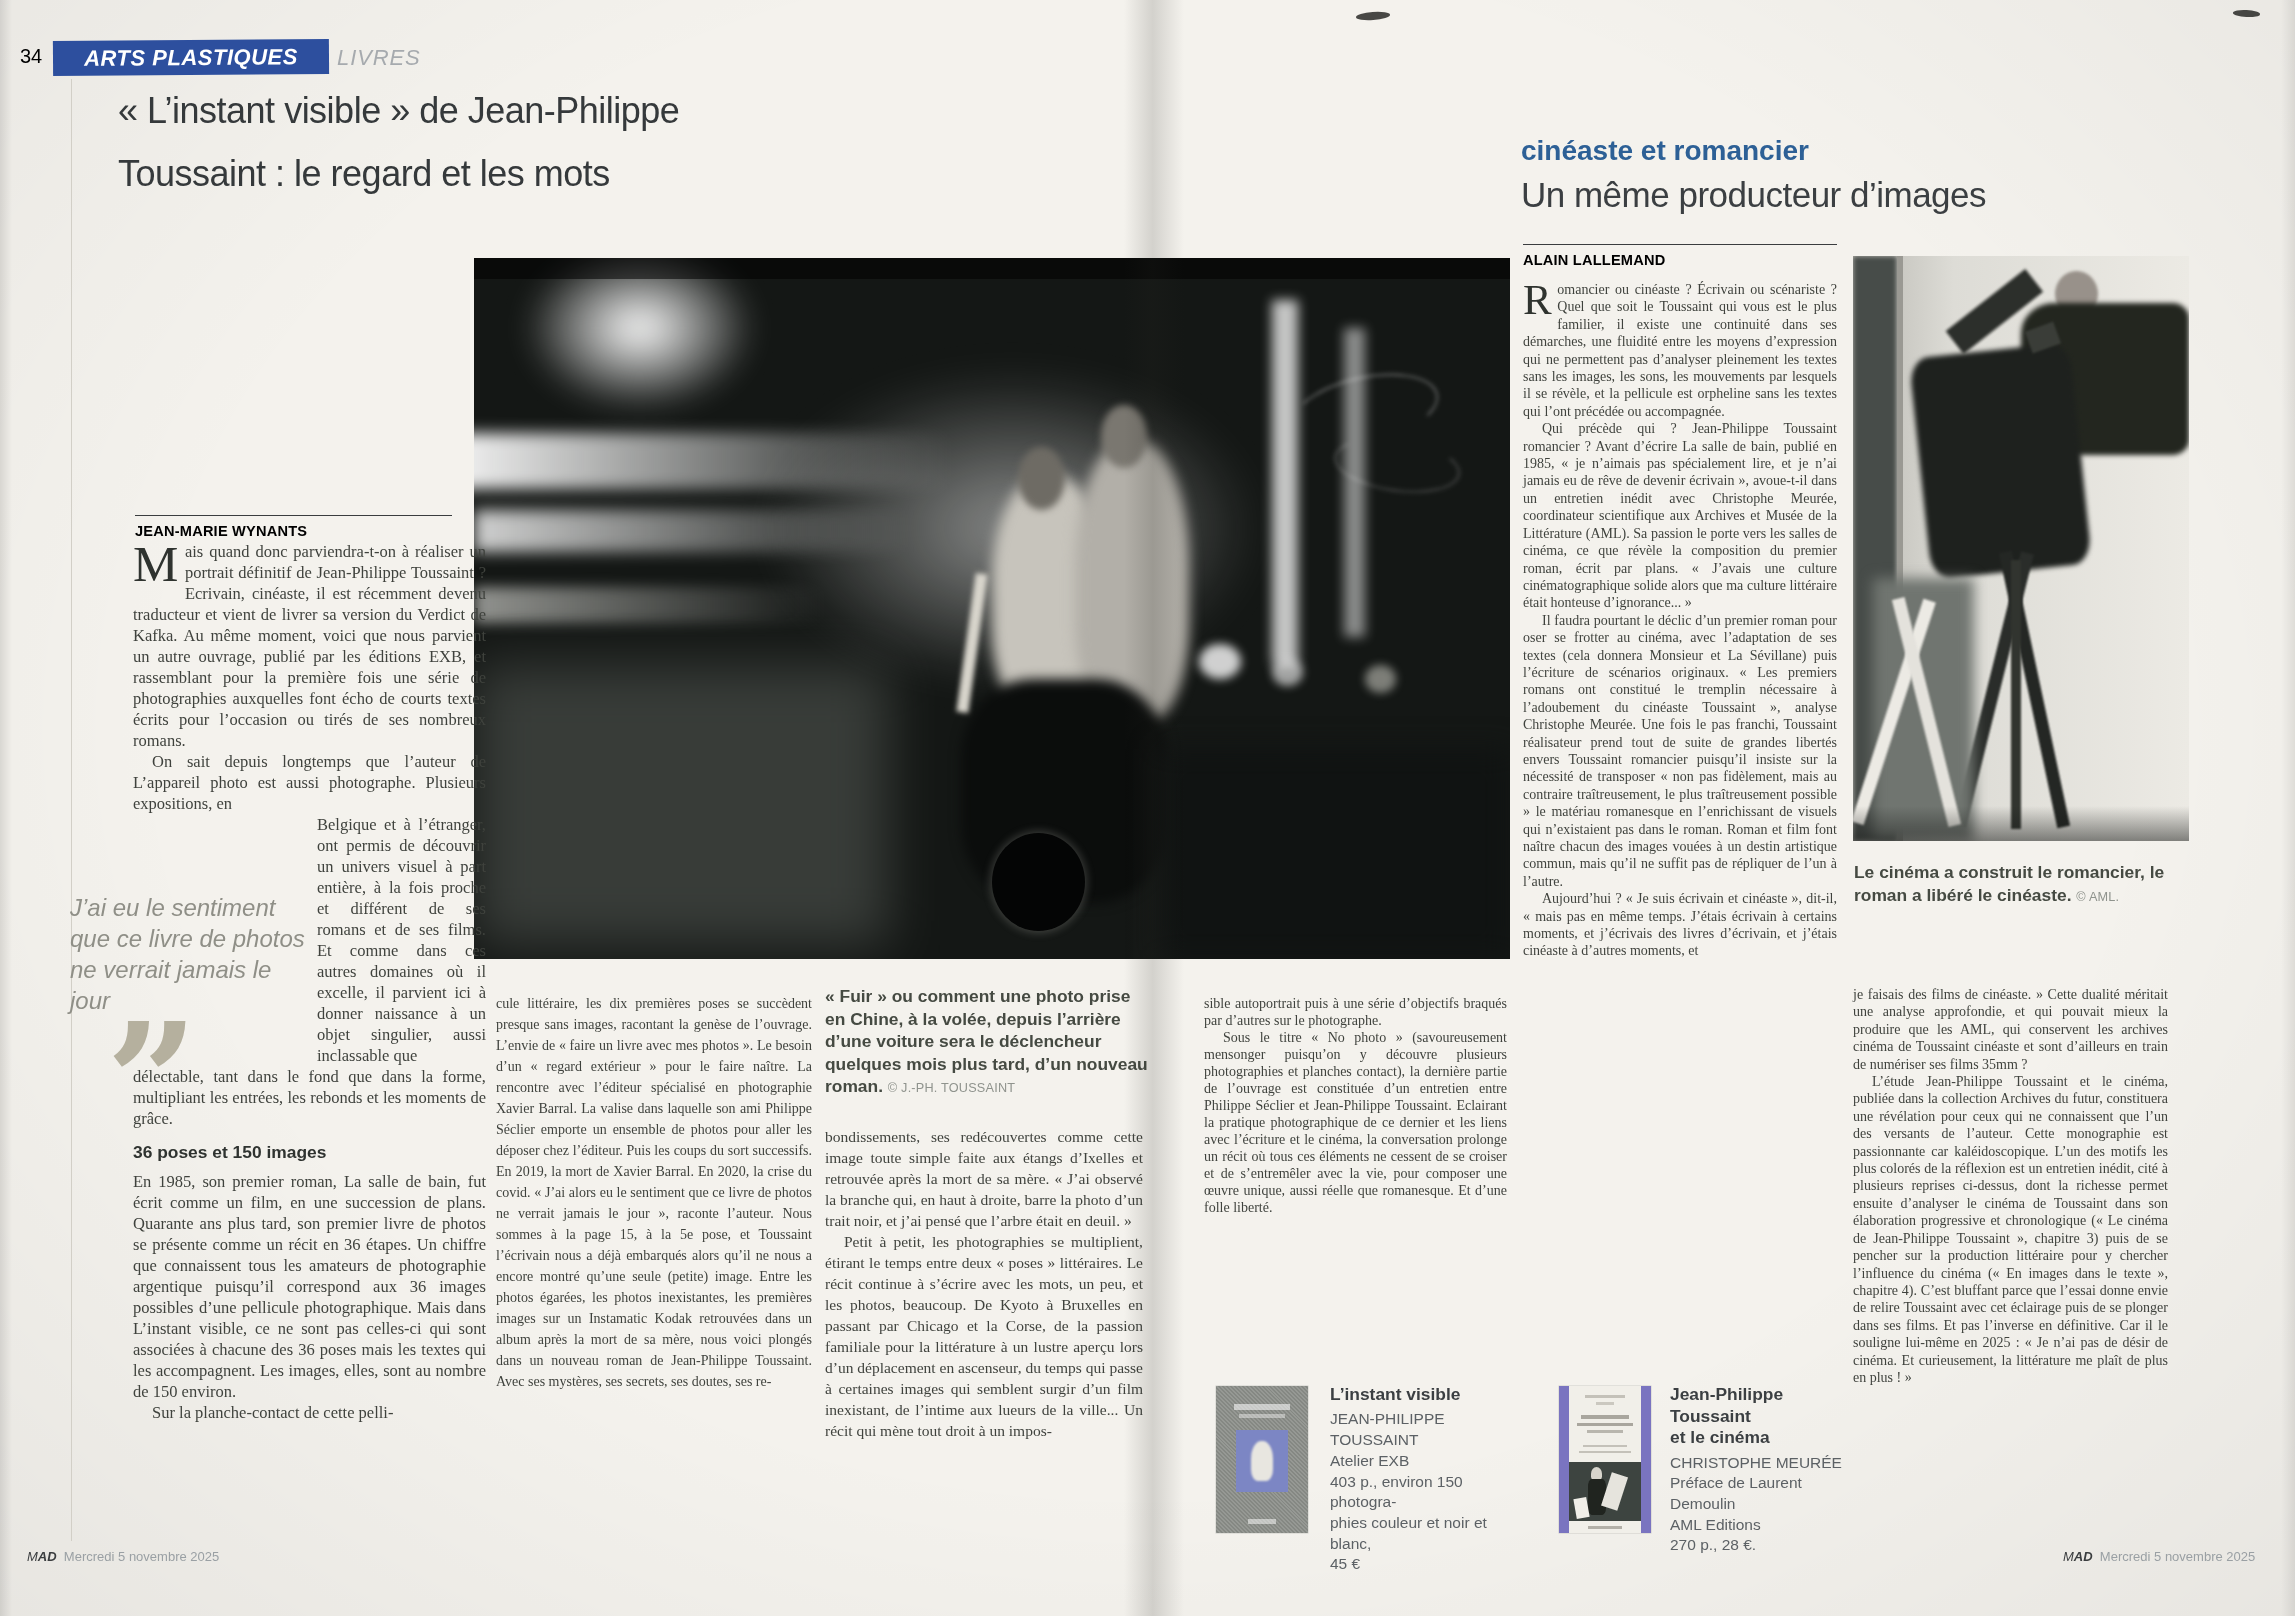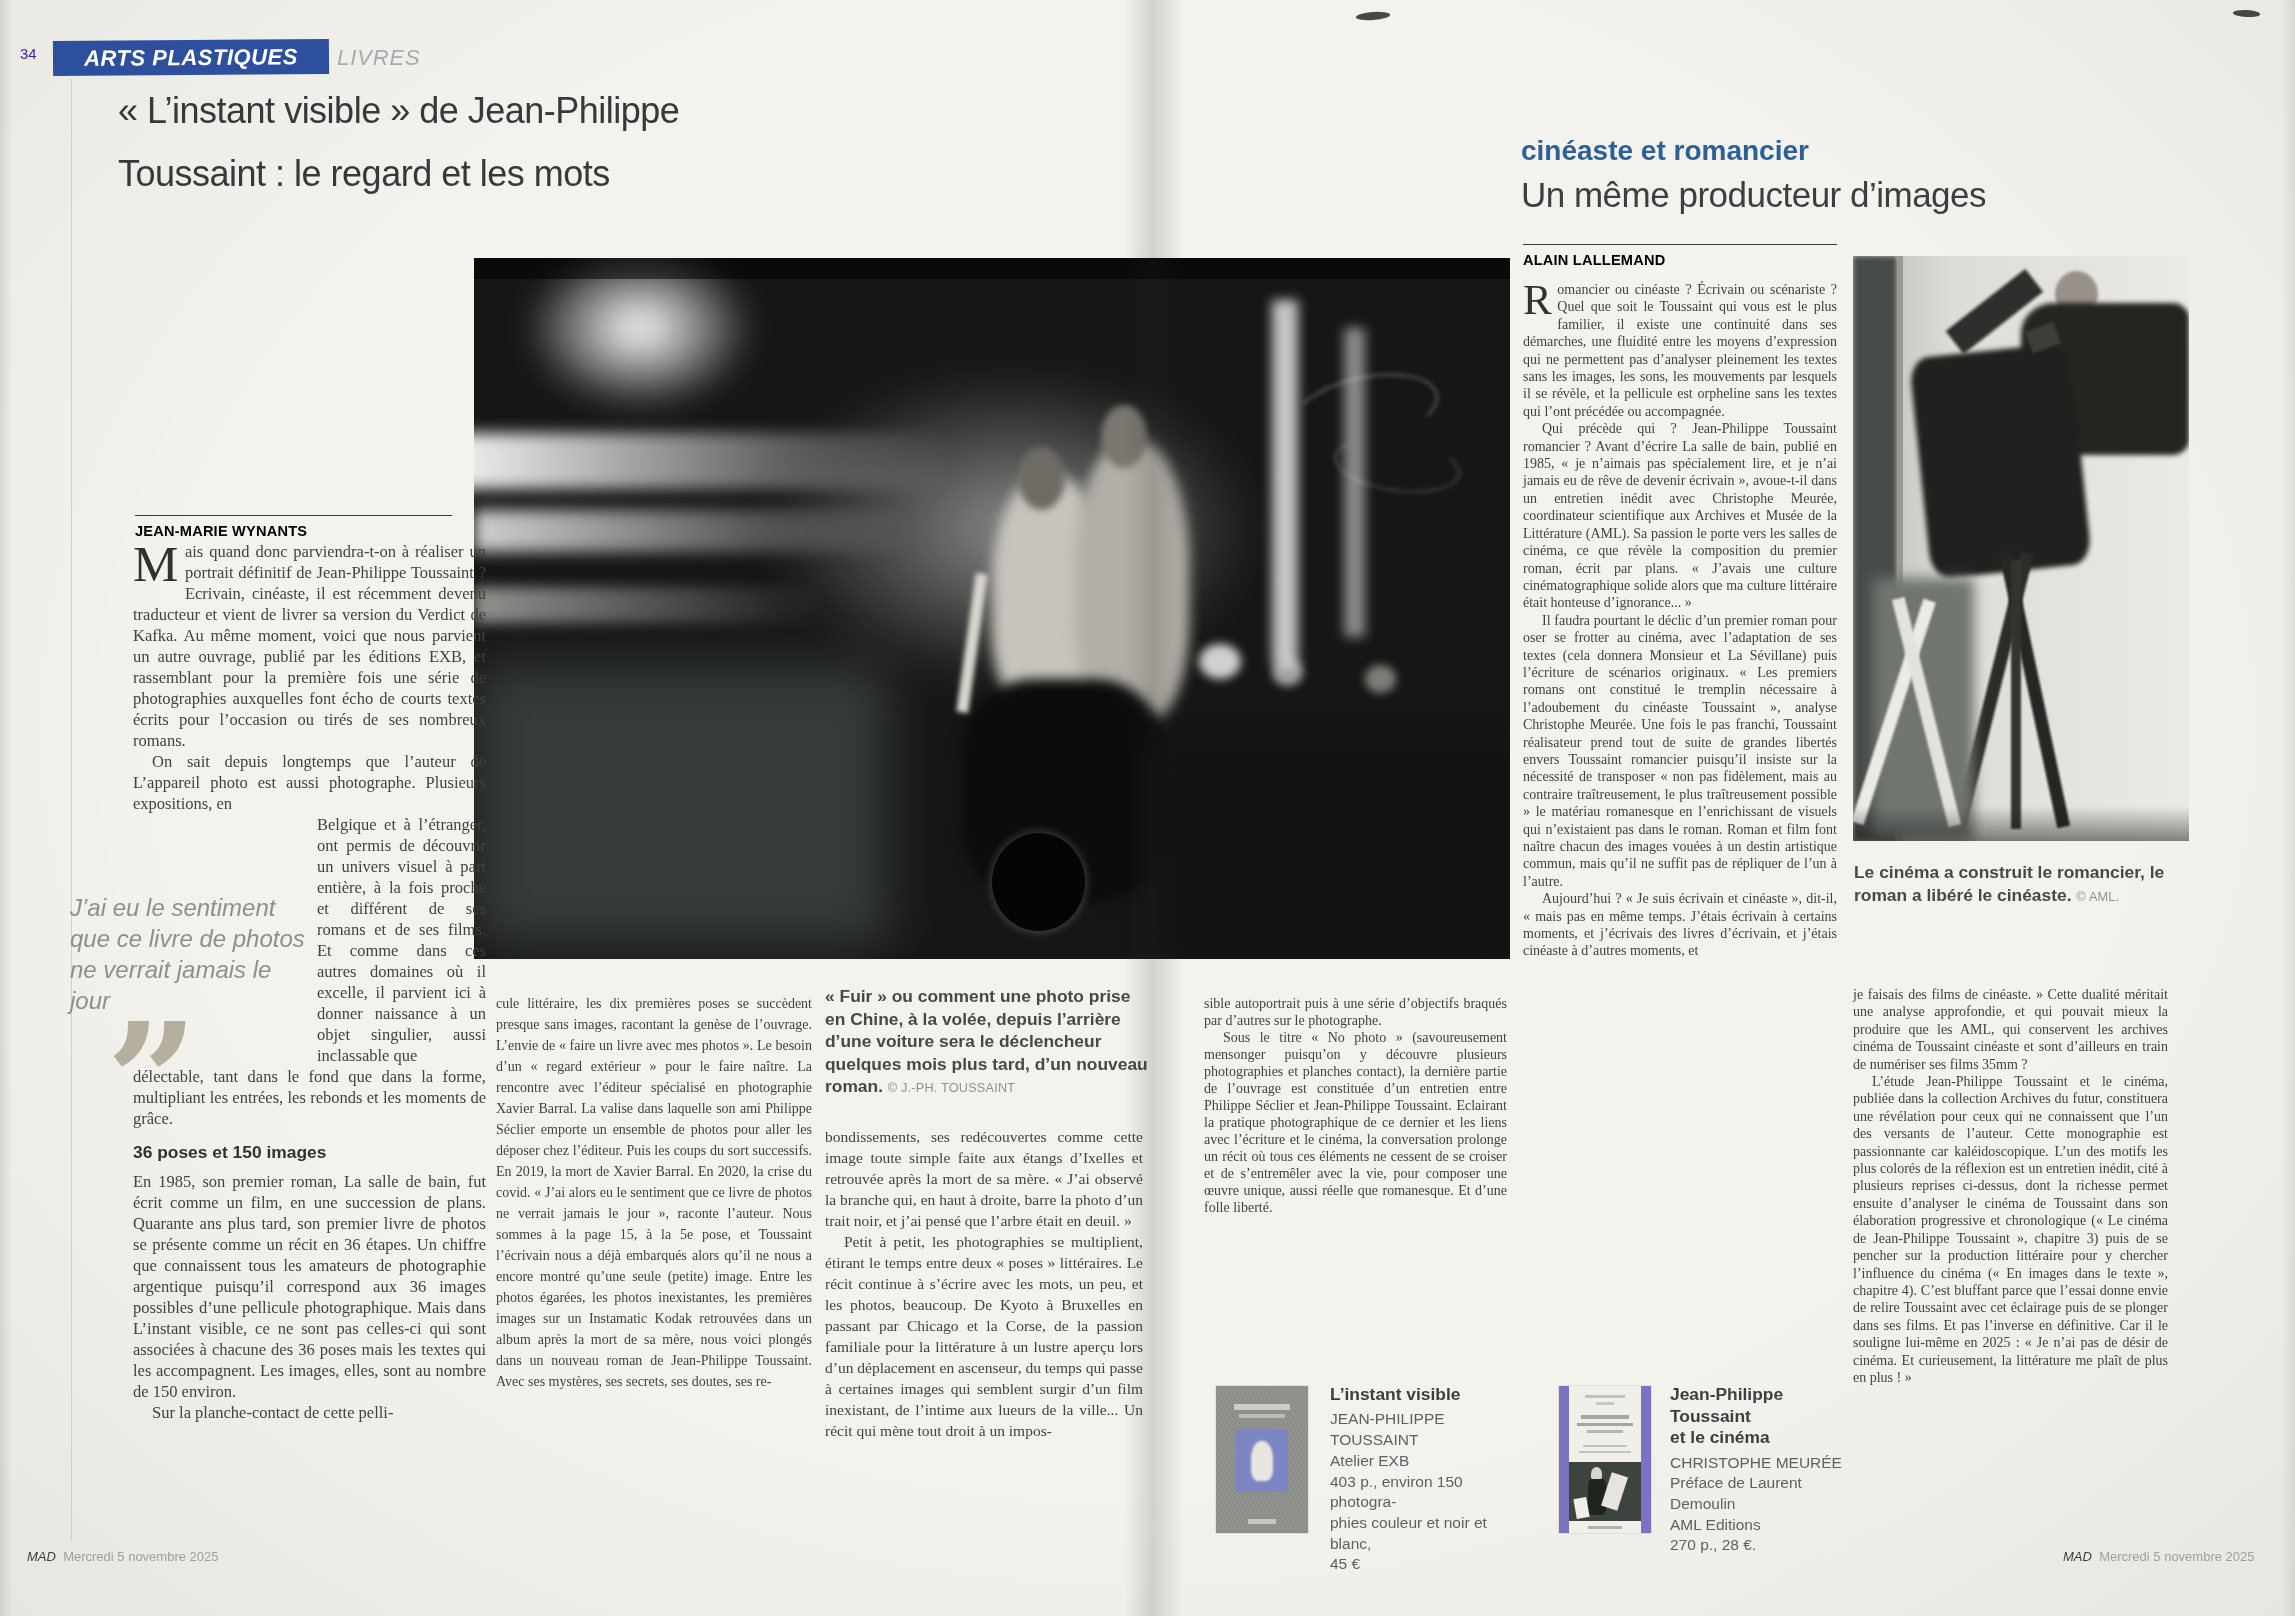--- a/index.html
+++ b/index.html
@@ -11,21 +11,21 @@
   .gutter{position:absolute;top:0;left:1124px;width:60px;height:1617px;
     background:linear-gradient(90deg,rgba(0,0,0,0) 0%,rgba(40,40,35,0.16) 48%,rgba(0,0,0,0) 100%);}
   .edge-left{position:absolute;top:0;left:0;width:12.2px;height:1617px;
     background:linear-gradient(90deg,rgba(0,0,0,0.10),rgba(0,0,0,0));}
   .edge-right{position:absolute;top:0;right:0;width:14px;height:1617px;
     background:linear-gradient(270deg,rgba(0,0,0,0.08),rgba(0,0,0,0));}
   .left-rule{position:absolute;left:71px;top:79px;width:1.4px;height:1462px;background:#d2cfc7;}
   .smudge{position:absolute;background:#1d1d1a;border-radius:50%;opacity:.8;}
   
   .pagenum{position:absolute;left:20px;top:45px;font-family:"Liberation Sans",sans-serif;
-    font-size:15px;color:#4c1d95;}
+    font-size:20px;color:#000000;}
   .section-box{position:absolute;left:53px;top:40px;width:276px;height:35px;background:#2d4f9e;
     display:flex;align-items:center;justify-content:center;transform:rotate(-0.4deg);}
   .section-box span{font-family:"Liberation Sans",sans-serif;font-weight:700;font-style:italic;
     font-size:22px;color:#fff;letter-spacing:0.5px;}
   .section-sub{position:absolute;left:337px;top:45px;font-family:"Liberation Sans",sans-serif;
     font-style:italic;font-size:22px;color:#a6aaae;letter-spacing:0.9px;}
   .headline{position:absolute;left:118px;top:79px;width:1053px;
     font-family:"Liberation Sans",sans-serif;font-weight:400;font-size:36px;line-height:63px;
     color:#35393b;letter-spacing:-0.5px;}
   .standfirst{position:absolute;left:135px;top:292px;width:329px;
@@ -76,21 +76,21 @@
      background:linear-gradient(90deg,#b9b8b2 0%,#dddcd6 30%,#eceae4 100%);}
   
   .bookbox{position:absolute;font-family:"Liberation Sans",sans-serif;}
   .bookcover{position:absolute;width:92px;height:147px;box-shadow:0 0 0 0.5px rgba(0,0,0,.15);}
   .booktext{position:absolute;width:202px;}
   .booktitle{font-weight:700;font-size:17.4px;line-height:21.6px;color:#3b3f42;margin-bottom:3.8px;}
   .bookline{font-size:15.5px;line-height:20.7px;color:#5c6165;}
   
   .footer{position:absolute;font-family:"Liberation Sans",sans-serif;font-size:13px;color:#9aa0a4;}
   .footer .brand{font-style:italic;color:#3a3d3f;}
-  .footer .brand b{font-weight:400;}
+  .footer .brand b{font-weight:700;}
 </style>
 </head>
 <body>
 
 <div id="canvas">
 
   <div class="vignette"></div>
   <div class="edge-left"></div>
   <div class="edge-right"></div>
   <div class="left-rule"></div>

